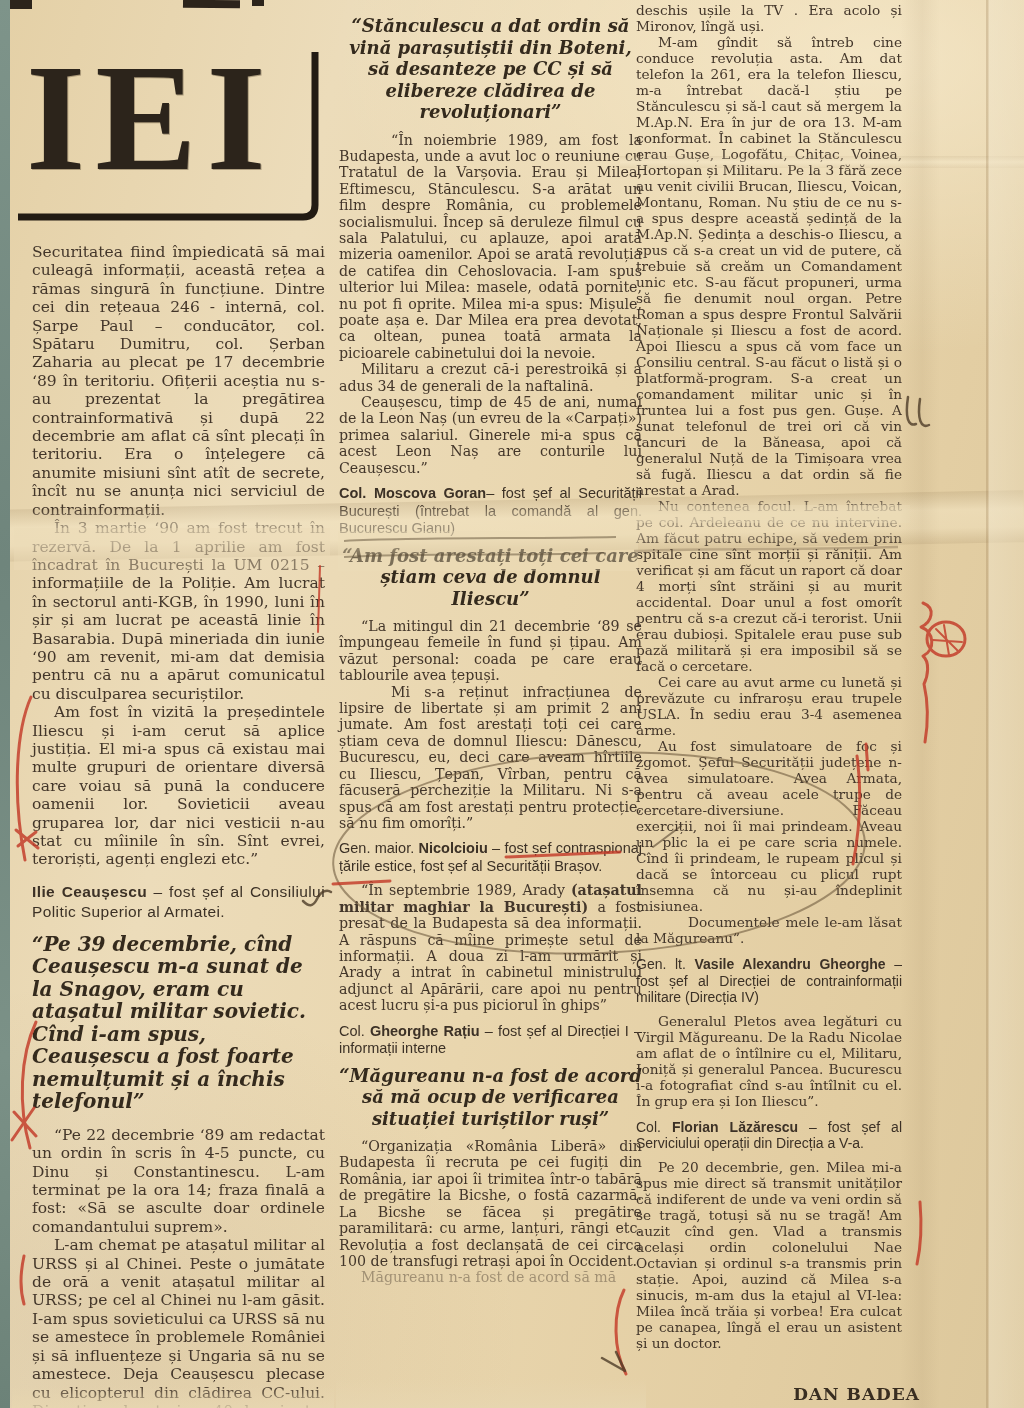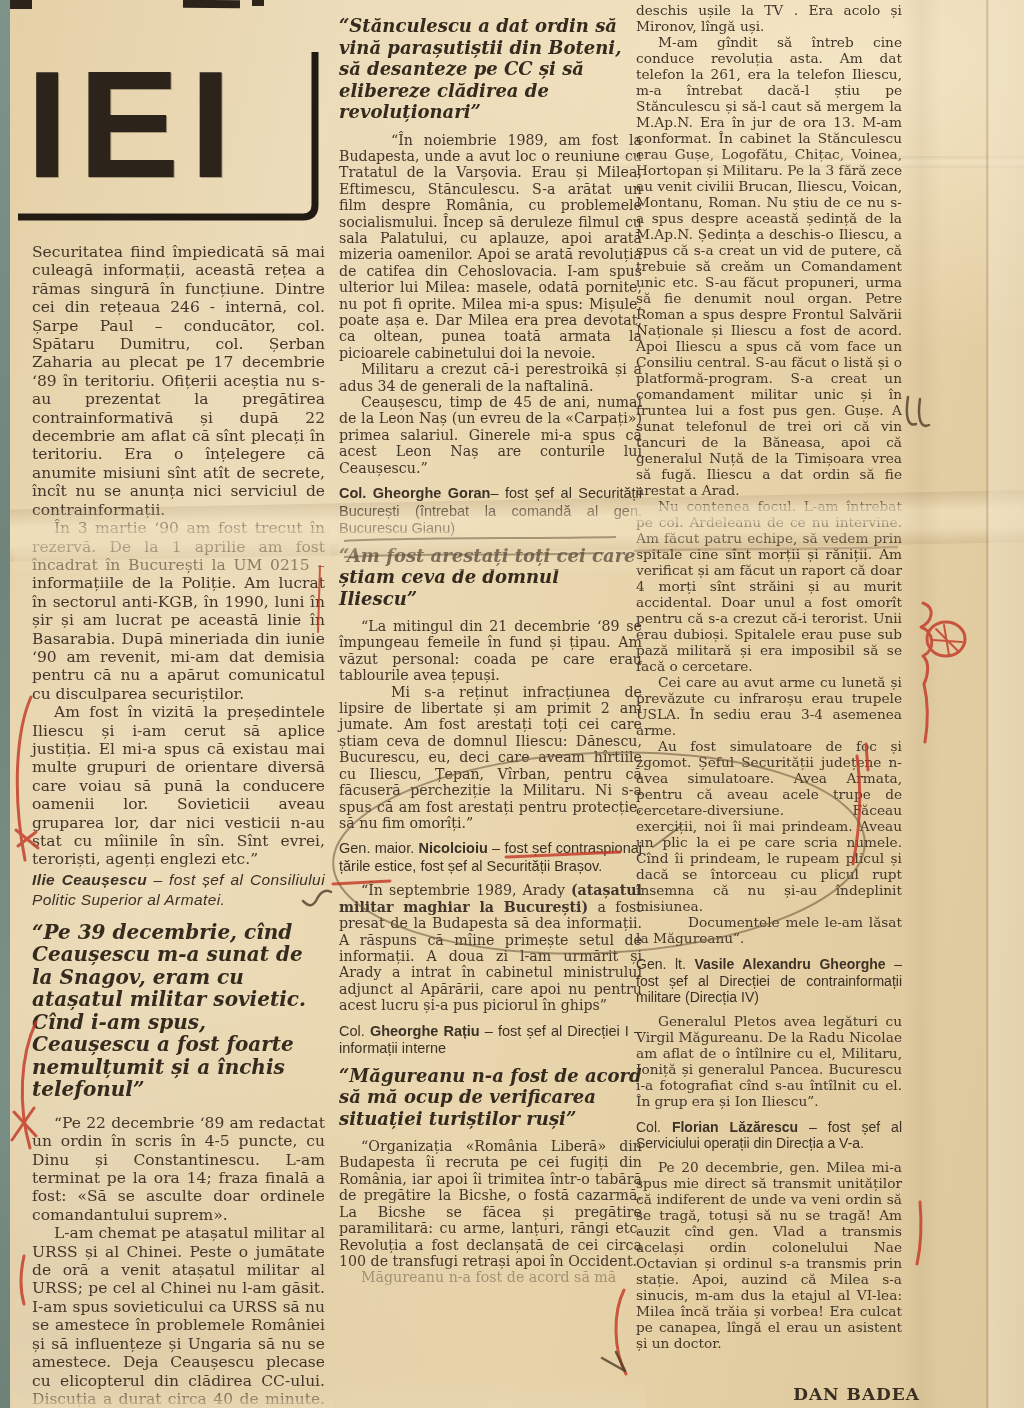--- a/index.html
+++ b/index.html
@@ -7,41 +7,41 @@
     position:relative;width:1024px;height:1408px;overflow:hidden;
     font-family:"DejaVu Serif",serif;color:#43362a;
     background:
       radial-gradient(ellipse 900px 500px at 85% 4%, rgba(255,245,220,.55), rgba(255,245,220,0) 60%),
       radial-gradient(ellipse 700px 600px at 10% 95%, rgba(120,90,50,.10), rgba(120,90,50,0) 60%),
       linear-gradient(103deg,#e4d0a6 0%,#ecdcba 26%,#e9d6ae 52%,#e3cea3 78%,#dcc79b 100%);
   }
   .scanner-strip{position:absolute;left:0;top:0;width:10px;height:1408px;
     background:linear-gradient(180deg,#7e948a,#6f857c 40%,#7b9187 75%,#6c8278);z-index:6;}
   
-  .masthead-letters{position:absolute;left:26px;top:44px;font-family:Liberation Sans, sans-serif;
+  .masthead-letters{position:absolute;left:26px;top:38px;font-family:Liberation Serif, serif;
     font-weight:700;font-size:152px;line-height:160px;letter-spacing:10px;color:#2c241b;
     text-shadow:1px 1px 0 rgba(60,45,25,.35);z-index:2;}
   .frag{position:absolute;background:#2c241b;z-index:2;}
   .masthead-frame{position:absolute;left:0;top:0;z-index:2;}
   
   .col{position:absolute;z-index:1;}
   .col1{left:32px;top:243px;width:293px;}
   .col2{left:339px;top:8px;width:303px;}
   .col3{left:636px;top:2px;width:266px;}
   .body{margin:0;text-align:justify;}
   .col1 .body{font-size:15.5px;line-height:18.4px;}
   .col2 .body{font-size:14.2px;line-height:16.4px;}
   .col3 .body{font-size:13.7px;line-height:16px;}
   .indent{text-indent:22px;}
   .indent-lg{text-indent:52px;}
   .headline{font-style:italic;font-weight:700;color:#342a1d;text-align:left;}
   .col1 .headline{font-size:20px;line-height:22.5px;margin:11px 0 13px;}
-  .col2 .headline{font-size:18px;line-height:21.5px;margin:7px 0 9px;}
+  .col2 .headline{font-size:18px;line-height:21.5px;margin:7px 0 9px;text-align:center;}
   .byline{font-family:"Liberation Sans","DejaVu Sans",sans-serif;color:#3c3126;text-align:justify;}
-  .col1 .byline{font-size:15.5px;line-height:20px;margin:1px 0 10px;letter-spacing:.4px;font-style:italic;}
+  .col1 .byline{font-size:15.5px;line-height:20px;margin:13px 0 10px;letter-spacing:.4px;}
   .col2 .byline{font-size:14.5px;line-height:17.5px;margin:9px 0 7px;}
   .col3 .byline{font-size:14px;line-height:16.5px;margin:10px 0 7px;}
   .byline-name{font-weight:700;}
   .bold{font-weight:700;}
   .faint{opacity:.42;filter:blur(.3px);}
   .signature{position:absolute;left:770px;top:1384px;width:150px;text-align:right;
     font-weight:700;font-size:17px;letter-spacing:1px;color:#392e21;z-index:1;}
   
   .crease,.fadepatch{position:absolute;pointer-events:none;z-index:3;}
   .crease-main{left:0;top:500px;width:1024px;height:52px;transform:rotate(-1.1deg);
@@ -84,21 +84,21 @@
     <h2 class="headline">“Pe 39 decembrie, cînd Ceaușescu m-a sunat de la Snagov, eram cu atașatul militar sovietic. Cînd i-am spus, Ceaușescu a fost foarte nemulțumit și a închis telefonul”</h2>
     <p class="body indent">“Pe 22 decembrie ‘89 am redactat un ordin în scris în 4-5 puncte, cu Dinu și Constantinescu. L-am terminat pe la ora 14; fraza finală a fost: «Să se asculte doar ordinele comandantului suprem».</p>
     <p class="body indent">L-am chemat pe atașatul militar al URSS și al Chinei. Peste o jumătate de oră a venit atașatul militar al URSS; pe cel al Chinei nu l-am găsit. I-am spus sovieticului ca URSS să nu se amestece în problemele României și să influențeze și Ungaria să nu se amestece. Deja Ceaușescu plecase cu elicopterul din clădirea CC-ului. Discuția a durat circa 40 de minute. Între timp m-a chemat Ceaușescu de la Snagov; i-am spus că am dat ordin ca armata să intre în cazărmi și că discut cu atașatul sovietic. A fost foarte nemulțumit cînd a auzit că discut cu atașatul sovietic și a închis</p>
   </div>
 
   <div class="col col2">
     <h2 class="headline">“Stănculescu a dat ordin să vină parașutiștii din Boteni, să desanteze pe CC și să elibereze clădirea de revoluționari”</h2>
     <p class="body indent-lg">“În noiembrie 1989, am fost la Budapesta, unde a avut loc o reuniune cu Tratatul de la Varșovia. Erau și Milea, Eftimescu, Stănculescu. S-a arătat un film despre România, cu problemele socialismului. Încep să deruleze filmul cu sala Palatului, cu aplauze, apoi arată mizeria oamenilor. Apoi se arată revoluția de catifea din Cehoslovacia. I-am spus ulterior lui Milea: masele, odată pornite, nu pot fi oprite. Milea mi-a spus: Mișule, poate așa e. Dar Milea era prea devotat, ca oltean, punea toată armata la picioarele cabinetului doi la nevoie.</p>
     <p class="body indent">Militaru a crezut că-i perestroikă și a adus 34 de generali de la naftalină.</p>
     <p class="body indent">Ceaușescu, timp de 45 de ani, numai de la Leon Naș (un evreu de la «Carpați») primea salariul. Ginerele mi-a spus că acest Leon Naș are conturile lui Ceaușescu.”</p>
-    <p class="byline"><span class="byline-name">Col. Gheorghe Goran</span><span>– fost șef al Securității București (întrebat la comandă al gen. Bucurescu Gianu)</span></p>
+    <p class="byline"><span class="byline-name">Col. Moscova Goran</span><span>– fost șef al Securității București (întrebat la comandă al gen. Bucurescu Gianu)</span></p>
     <h2 class="headline">“Am fost arestați toți cei care știam ceva de domnul Iliescu”</h2>
     <p class="body indent">“La mitingul din 21 decembrie ‘89 se împungeau femeile în fund și țipau. Am văzut personal: coada pe care erau tablourile avea țepuși.</p>
     <p class="body indent-lg">Mi s-a reținut infracțiunea de lipsire de libertate și am primit 2 ani jumate. Am fost arestați toți cei care știam ceva de domnul Iliescu: Dănescu, Bucurescu, eu, deci care aveam hîrtiile cu Iliescu, Țepan, Vîrban, pentru că făcuseră percheziție la Militaru. Ni s-a spus că am fost arestați pentru protecție, să nu fim omorîți.”</p>
     <p class="byline"><span>Gen. maior. </span><span class="byline-name">Nicolcioiu</span><span> – fost șef contraspionaj țările estice, fost șef al Securității Brașov.</span></p>
     <p class="body indent"><span>“În septembrie 1989, Arady </span><span class="bold">(atașatul militar maghiar la București)</span><span>  a fost presat de la Budapesta să dea informații. A răspuns că mîine primește setul de informații. A doua zi l-am urmărit și Arady a intrat în cabinetul ministrului adjunct al Apărării, care apoi nu pentru acest lucru și-a pus piciorul în ghips”</span></p>
     <p class="byline"><span>Col. </span><span class="byline-name">Gheorghe Rațiu</span><span> – fost șef al Direcției I – informații interne</span></p>
     <h2 class="headline">“Măgureanu n-a fost de acord să mă ocup de verificarea situației turiștilor ruși”</h2>
     <p class="body indent">“Organizația «România Liberă» din Budapesta îi recruta pe cei fugiți din România, iar apoi îi trimitea într-o tabără de pregătire la Bicshe, o fostă cazarmă. La Bicshe se făcea și pregătire paramilitară: cu arme, lanțuri, răngi etc. Revoluția a fost declanșată de cei circa 100 de transfugi retrași apoi în Occident.</p>
     <p class="body indent faint">Măgureanu n-a fost de acord să mă</p>
   </div>

